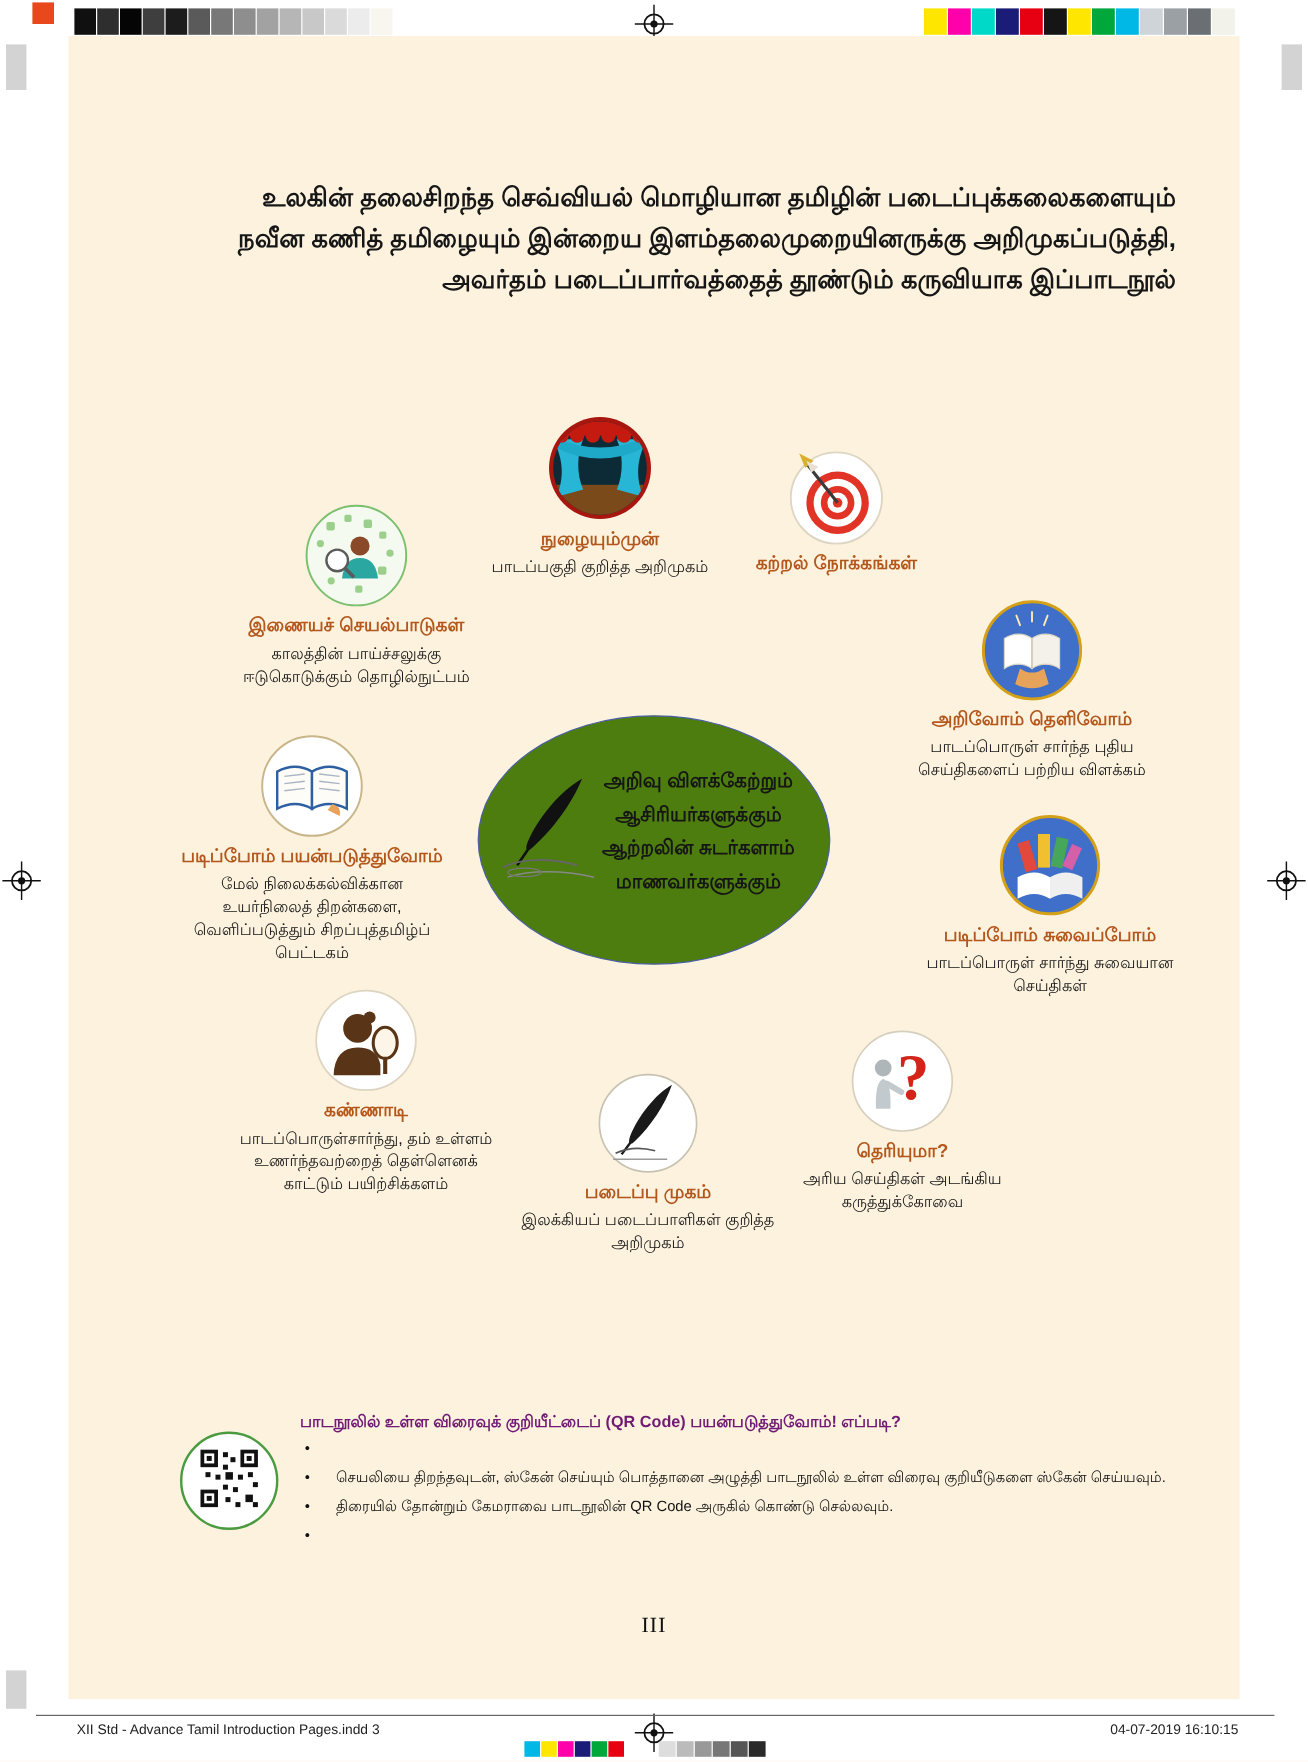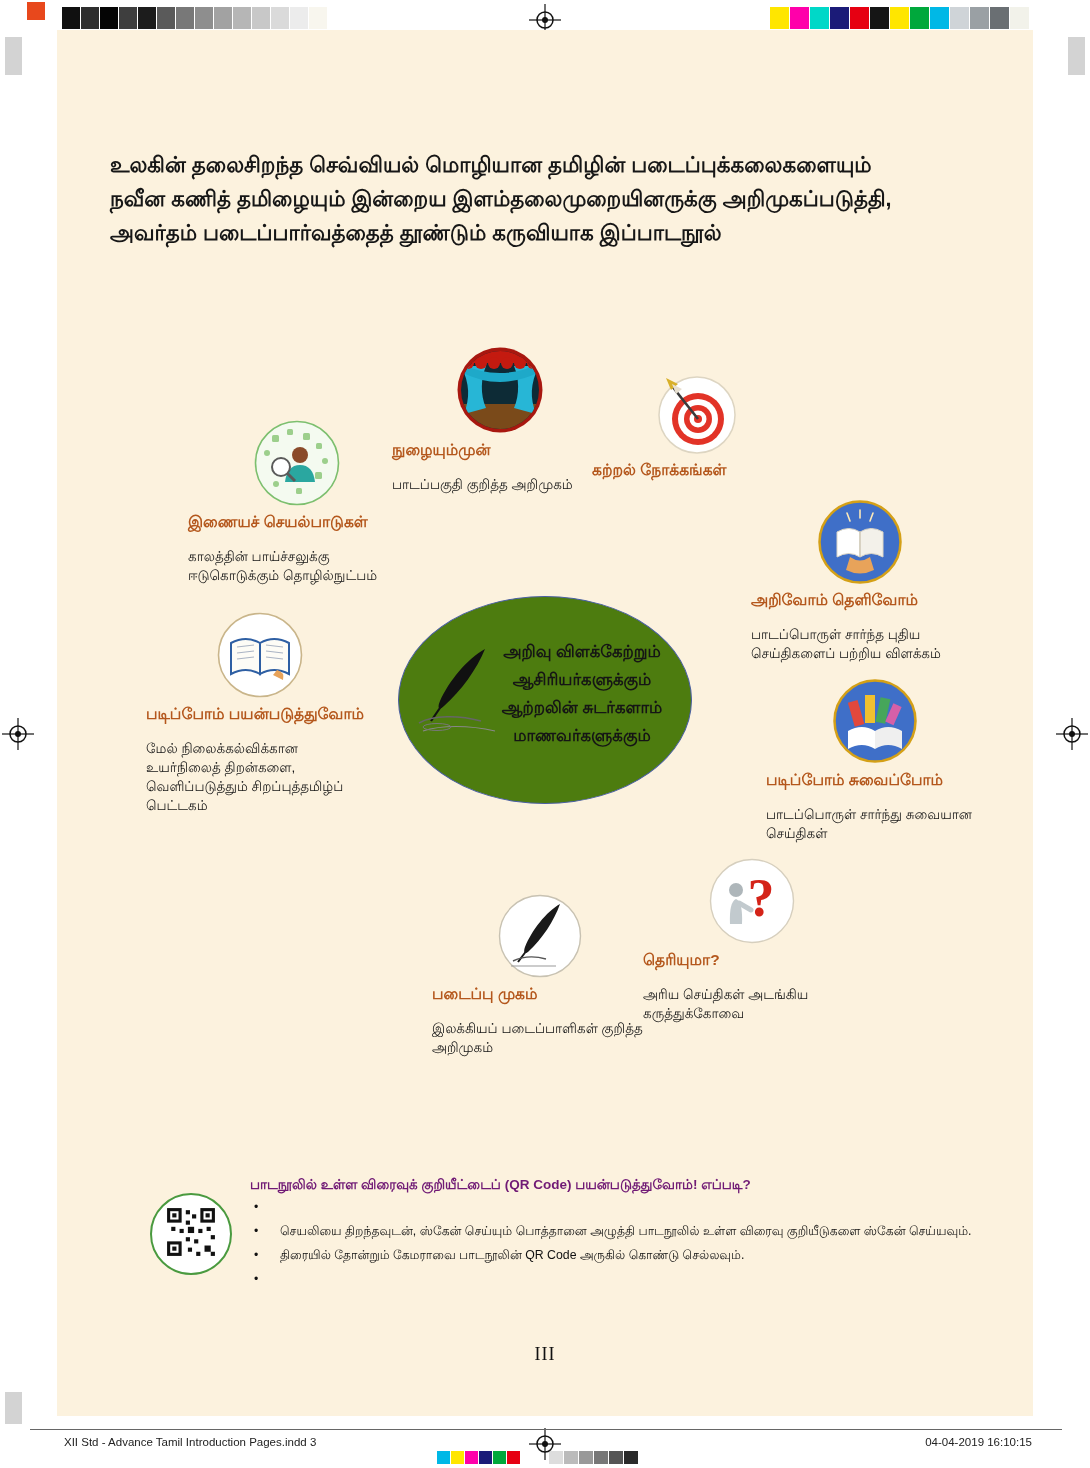--- a/index.html
+++ b/index.html
@@ -23,28 +23,28 @@
   .reg-top{left:528px;top:3px}
   .reg-left{left:1px;top:717px}
   .reg-right{left:1055px;top:717px}
   .reg-bottom{left:528px;top:1427px}
   .blot{position:absolute;background:#cbcbcb;opacity:.85}
   #blot-l1{left:5px;top:37px;width:17px;height:38px}
   #blot-l2{left:5px;top:1392px;width:17px;height:32px}
   #blot-r1{left:1068px;top:37px;width:17px;height:38px}
 
   
-  #header{position:absolute;left:110px;top:148px;width:870px;text-align:left;
+  #header{position:absolute;left:110px;top:148px;width:870px;text-align:right;
           font-size:21.5px;font-weight:bold;color:#161616;line-height:34px}
 
   
-  .f{position:absolute;}
+  .f{position:absolute;text-align:center}
   .f .icon{display:flex;justify-content:center}
   .f-title{color:#b4571c;font-weight:bold;font-size:15.5px;margin-top:7px}
-  .f-desc{color:#141414;font-size:13.5px;line-height:1.42;margin-top:14px}
+  .f-desc{color:#141414;font-size:13.5px;line-height:1.42;margin-top:3px}
   #f-stage{left:392px;top:346px;width:216px}
   #f-target{left:592px;top:376px;width:210px}
   #f-internet{left:188px;top:420px;width:218px}
   #f-bookhand{left:751px;top:500px;width:218px}
   #f-openbook{left:146px;top:612px;width:228px}
   #f-books{left:766px;top:678px;width:218px}
   #f-mirror{left:196px;top:824px;width:218px}
   #f-quill{left:432px;top:894px;width:216px}
   #f-question{left:643px;top:858px;width:218px}
 
@@ -306,20 +306,34 @@
         <rect x="46" y="20" width="10" height="25" fill="#46a65a" transform="rotate(12 51 32)"></rect>
         <rect x="57" y="26" width="9" height="20" fill="#d560a8" transform="rotate(24 61 36)"></rect>
         <path d="M16 53 Q30 45 43 53 L43 71 Q30 63 16 71 Z" fill="#fff"></path>
         <path d="M70 53 Q56 45 43 53 L43 71 Q56 63 70 71 Z" fill="#efefef"></path>
       </svg>
     </div>
     <div class="f-title">படிப்போம் சுவைப்போம்</div>
     <div class="f-desc">பாடப்பொருள் சார்ந்து சுவையான செய்திகள்</div>
   </div>
 
+  <div id="f-mirror" class="f">
+    <div class="icon">
+      <svg viewBox="0 0 86 86" width="86" height="86">
+        <circle cx="43" cy="43" r="41.5" fill="#fff" stroke="#ddd5c2" stroke-width="1.5"></circle>
+        <circle cx="36" cy="33" r="12" fill="#5a3416"></circle>
+        <circle cx="46" cy="24" r="5" fill="#5a3416"></circle>
+        <path d="M16 72 Q17 49 36 49 Q52 49 55 63 L55 72 Z" fill="#5a3416"></path>
+        <ellipse cx="59" cy="45" rx="10" ry="13" fill="#fdf6e8" stroke="#5a3416" stroke-width="2.6"></ellipse>
+        <line x1="59" y1="58" x2="59" y2="71" stroke="#5a3416" stroke-width="3.4"></line>
+      </svg>
+    </div>
+    <div class="f-title">கண்ணாடி</div>
+    <div class="f-desc">பாடப்பொருள்சார்ந்து, தம் உள்ளம் உணர்ந்தவற்றைத் தெள்ளெனக் காட்டும் பயிற்சிக்களம்</div>
+  </div>
 
   <div id="f-quill" class="f">
     <div class="icon">
       <svg viewBox="0 0 84 84" width="84" height="84">
         <circle cx="42" cy="42" r="40.5" fill="#fff" stroke="#c8c2b2" stroke-width="1.4"></circle>
         <path d="M62 10 C48 18 34 36 27 53 C25 59 27 61 31 57 C44 45 56 27 62 10 Z" fill="#1a1a1a"></path>
         <line x1="29" y1="56" x2="20" y2="68" stroke="#1a1a1a" stroke-width="2"></line>
         <path d="M15 67 Q30 60 48 65" fill="none" stroke="#555" stroke-width="1.4"></path>
         <line x1="13" y1="72" x2="58" y2="72" stroke="#999" stroke-width="1.2"></line>
       </svg>
@@ -394,15 +408,15 @@
     </div>
     <div class="qr-row">
       <span class="b">•</span>
     </div>
   </div>
 
   <div id="page-number">III</div>
 
   <div id="trim-line"></div>
   <div id="footer-left">XII Std - Advance Tamil Introduction Pages.indd   3</div>
-  <div id="footer-right">04-04-2019   16:10:15</div>
+  <div id="footer-right">04-07-2019   16:10:15</div>
 
 </div>
 
 </body></html>

